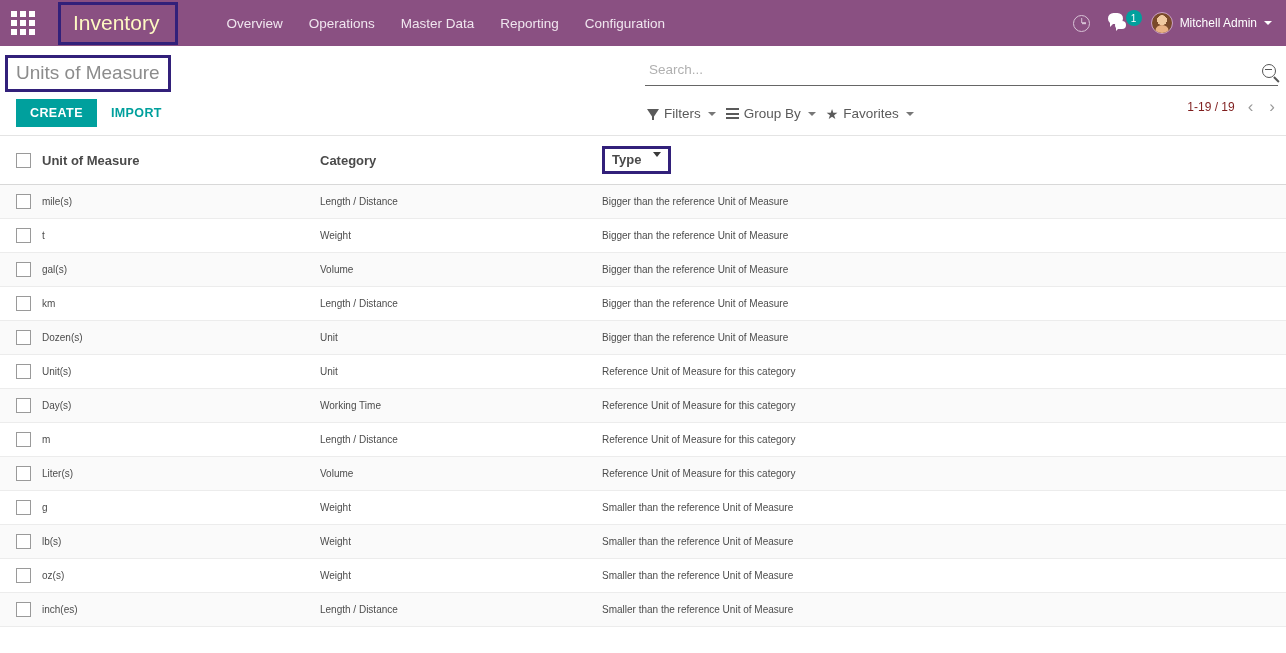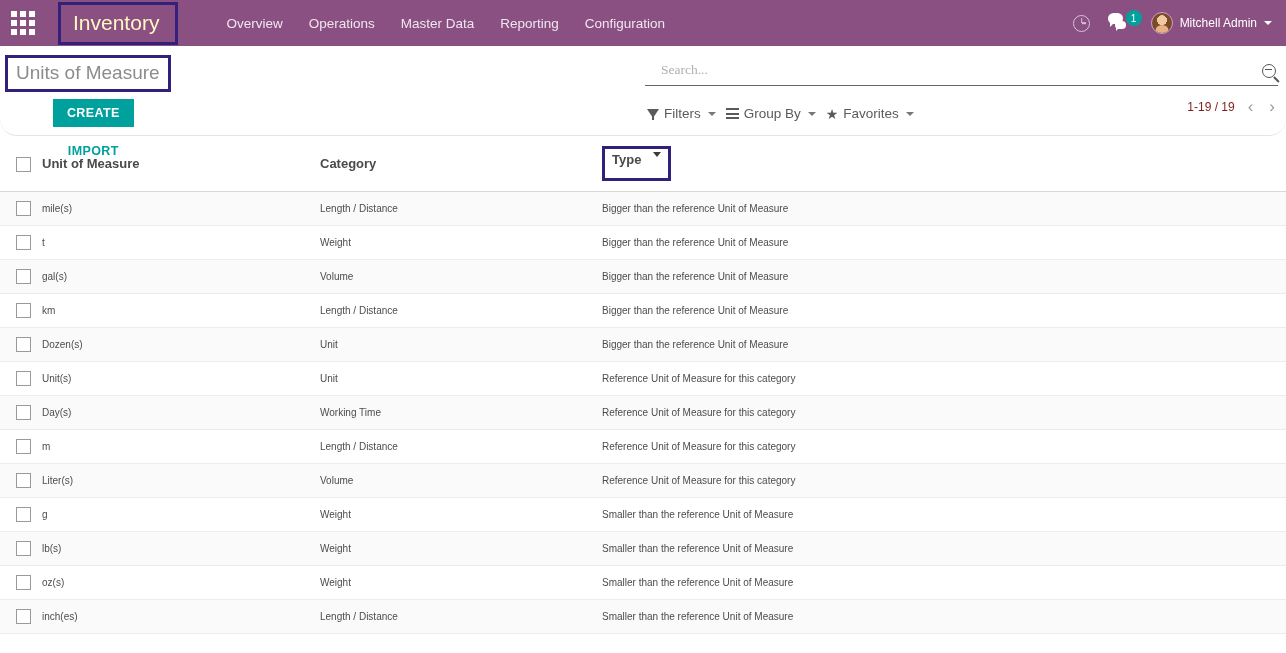--- a/index.html
+++ b/index.html
@@ -101,50 +101,49 @@
   }
   .user-name { color: #ffffff; font-size: 12px; }
   .caret-w {
     width: 0; height: 0; border-left: 4px solid transparent;
     border-right: 4px solid transparent; border-top: 4.5px solid #ffffff;
   }
 
   
   .control-panel {
     background: #ffffff; border-bottom: 1px solid #e4e4e4;
-    padding: 0; position: relative; height: 90px; border-radius: 17px;
+    padding: 0; position: relative; height: 90px;
   }
   .cp-left { position: absolute; left: 0; top: 0; }
   .page-title-wrap { display: inline-block; margin: 9px 0 0 5px; }
   .page-title {
     font-size: 19px; color: #8c8c8c; line-height: 1;
     padding: 5px 8px 7px 8px;
   }
-  .cp-buttons { margin: 7px 0 0 16px; display: flex; align-items: center; gap: 10px; flex-direction: column; }
+  .cp-buttons { margin: 7px 0 0 16px; display: flex; align-items: center; gap: 10px; }
   .btn-create {
     background: #00a09d; color: #ffffff; border: none;
     font-size: 12.5px; font-weight: bold; letter-spacing: .4px;
     padding: 7px 14px; cursor: pointer; font-family: inherit;
   }
   .btn-import {
     background: none; border: none; color: #00a09d;
     font-size: 12.5px; font-weight: bold; letter-spacing: .4px;
     padding: 7px 4px; cursor: pointer; font-family: inherit;
   }
 
   .cp-right { position: absolute; left: 645px; right: 8px; top: 0; }
   .search-row {
     display: flex; align-items: center;
     border-bottom: 1px solid #666; height: 30px; margin-top: 10px;
   }
   .search-input {
     flex: 1; border: none; outline: none; background: transparent;
-    font-size: 13.5px; color: #4c4c4c; font-family: Liberation Serif, serif;
+    font-size: 13.5px; color: #4c4c4c; font-family: Liberation Sans, sans-serif;
     padding: 0 4px 2px 4px;
-    margin-left: 12px;
   }
   .search-input::placeholder { color: #b0b0b0; }
   .search-ico {
     width: 14px; height: 14px; border: 1.8px solid #555;
     border-radius: 50%; position: relative; margin-right: 2px; cursor: pointer;
   }
   .search-ico::before {
     content: ""; position: absolute; width: 7px; height: 1.8px;
     background: #555; right: -6px; bottom: -1px;
     transform: rotate(45deg); transform-origin: left center;
@@ -205,21 +204,21 @@
   .col-cat  { width: 282px; }
   .col-type { width: auto; }
 
   .cbox {
     width: 15px; height: 15px; border: 1px solid #9a9a9a;
     background: #fff; display: inline-block; margin-left: 16px;
     cursor: pointer; vertical-align: middle;
   }
   .th-type-inner {
     display: inline-flex; gap: 12px;
-    padding: 3px 7px 11px 7px; cursor: pointer;
+    padding: 3px 7px 4px 7px; cursor: pointer;
   }
   .sort-caret {
     width: 0; height: 0; border-left: 4.5px solid transparent;
     border-right: 4.5px solid transparent; border-top: 5px solid #3a3a3a;
   }
 
   tbody td {
     font-size: 10px; color: #4c4c4c; padding: 9px 0;
     border-bottom: 1px solid #ececec; white-space: nowrap;
     overflow: hidden; text-overflow: ellipsis;

